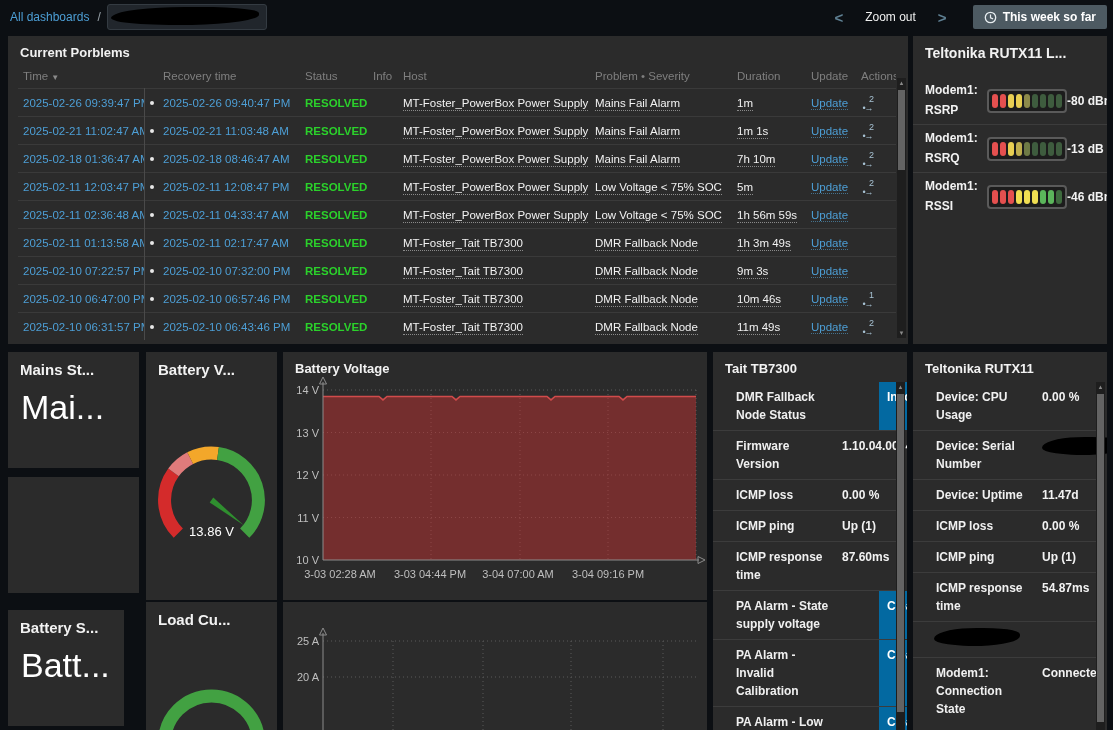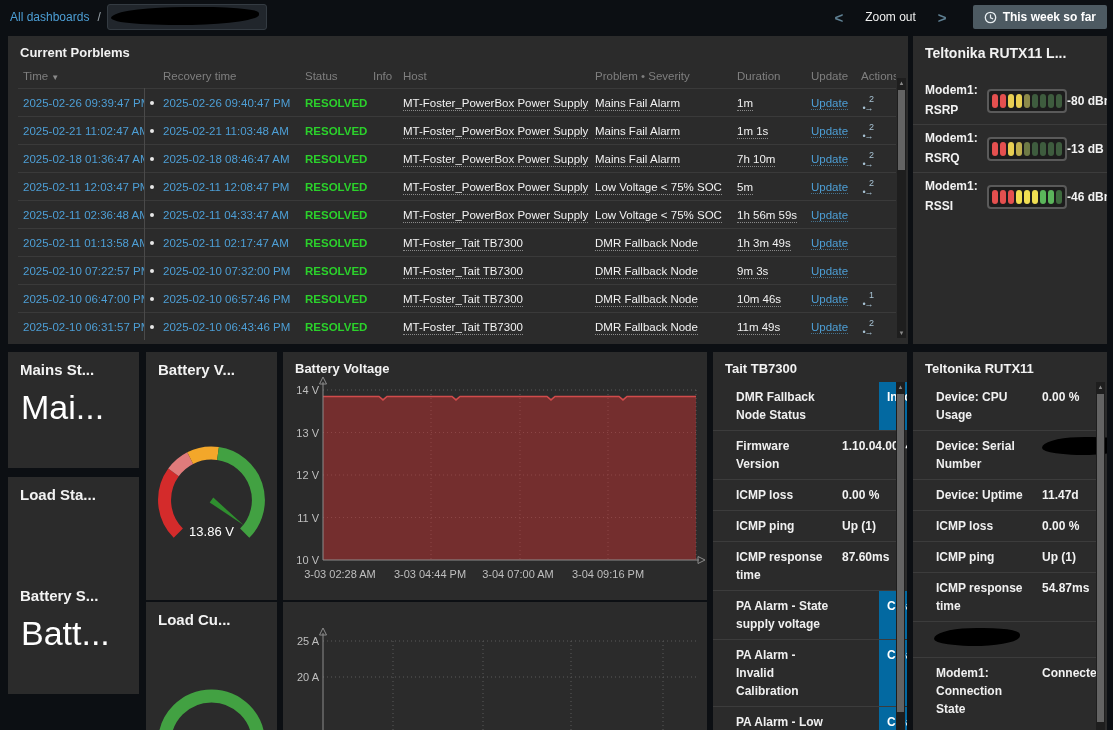--- a/index.html
+++ b/index.html
@@ -520,24 +520,23 @@
         </div>
 
     </div>
     <div class="scrollbar" style="right:2px;top:30px;bottom:0;">
       <div class="sb-arrow sb-top">▲</div>
       <div class="sb-thumb" style="top:12px;height:328px;"></div>
     </div>
   </div>
 
   <div class="panel" style="left:8px;top:477px;width:131px;height:116px;">
-    <div class="panel-title t15">Load Sta...</div>
-  </div>
-
-  <div class="panel" style="left:8px;top:578px;width:131px;height:116px;">
+  </div>
+
+  <div class="panel" style="left:8px;top:610px;width:116px;height:116px;">
     <div class="panel-title t15">Battery S...</div>
     <div class="big-value">Batt...</div>
   </div>
 
   <div class="panel" style="left:146px;top:602px;width:131px;height:128px;">
     <div class="panel-title t15">Load Cu...</div>
     <svg style="position:absolute;left:0;top:46px;" width="131" height="188" viewBox="0 0 131 188">
       <path d="M32.3 128.2 A47 47 0 1 1 98.7 128.2" fill="none" stroke="#42a142" stroke-width="13"></path>
     </svg>
   </div>

